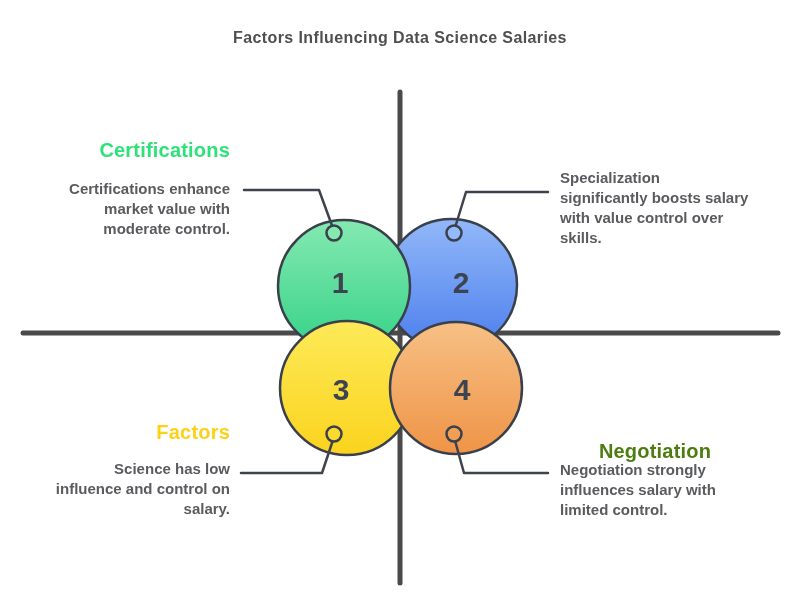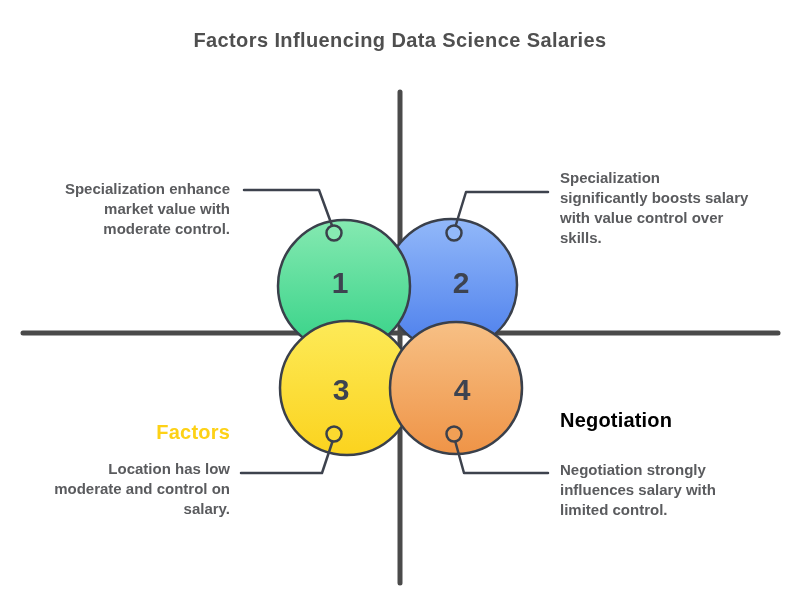--- a/index.html
+++ b/index.html
@@ -7,39 +7,39 @@
     position:relative;
     width:800px;height:599px;
     background:#ffffff;
     font-family:"Liberation Sans",sans-serif;
     overflow:hidden;
   }
   .diagram-svg{position:absolute;left:0;top:0;}
   .page-title{
     position:absolute;top:29px;left:0;width:800px;
     text-align:center;
-    font-size:20px;font-weight:700;color:#4f4f4f;
+    font-size:16px;font-weight:700;color:#4f4f4f;
     letter-spacing:0.4px;
   }
   .factor-label{
     position:absolute;
     font-size:20px;font-weight:700;
     letter-spacing:0.2px;
   }
   .factor-desc{
     position:absolute;
     font-size:15px;font-weight:600;color:#5a5b5e;
     line-height:20px;
   }
   .col-left{left:46px;width:184px;text-align:right;}
   .col-right{left:560px;width:190px;text-align:left;}
   .label-certifications{color:#2ee27a;top:139px;}
   .label-specialization{color:#4d7df7;top:133px;}
   .label-location{color:#fdd116;top:421px;}
-  .label-negotiation{color:#000000;top:409px;}
+  .label-negotiation{color:#4d7c0f;top:440px;text-align:center;}
   .desc-certifications{top:179px;}
   .desc-specialization{top:168px;}
   .desc-location{top:459px;}
   .desc-negotiation{top:460px;}
 </style>
 </head>
 <body>
 
 <div class="canvas">
 
@@ -82,23 +82,24 @@
     <polyline points="548,473 464,473 454,437" fill="none" stroke="#3d424d" stroke-width="2.5" stroke-linecap="round" stroke-linejoin="round"></polyline>
 
     <circle cx="334" cy="233" r="7.5" fill="#87e9b2" stroke="#3a404b" stroke-width="2.5"></circle>
     <circle cx="454" cy="233" r="7.5" fill="#93bafa" stroke="#3a404b" stroke-width="2.5"></circle>
     <circle cx="334" cy="434" r="7.5" fill="#fcd92f" stroke="#3a404b" stroke-width="2.5"></circle>
     <circle cx="454" cy="434" r="7.5" fill="#f0a055" stroke="#3a404b" stroke-width="2.5"></circle>
   </svg>
 
   <div class="page-title">Factors Influencing Data Science Salaries</div>
 
-  <div class="factor-desc col-left desc-certifications">Specialization enhance market value with moderate control.</div>
+  <div class="factor-label col-left label-certifications">Certifications</div>
+  <div class="factor-desc col-left desc-certifications">Certifications enhance market value with moderate control.</div>
 
   <div class="factor-desc col-right desc-specialization">Specialization significantly boosts salary with value control over skills.</div>
 
   <div class="factor-label col-left label-location">Factors</div>
-  <div class="factor-desc col-left desc-location">Location has low moderate and control on salary.</div>
+  <div class="factor-desc col-left desc-location">Science has low influence and control on salary.</div>
 
   <div class="factor-label col-right label-negotiation">Negotiation</div>
   <div class="factor-desc col-right desc-negotiation">Negotiation strongly influences salary with limited control.</div>
 
 </div>
 
 </body></html>

